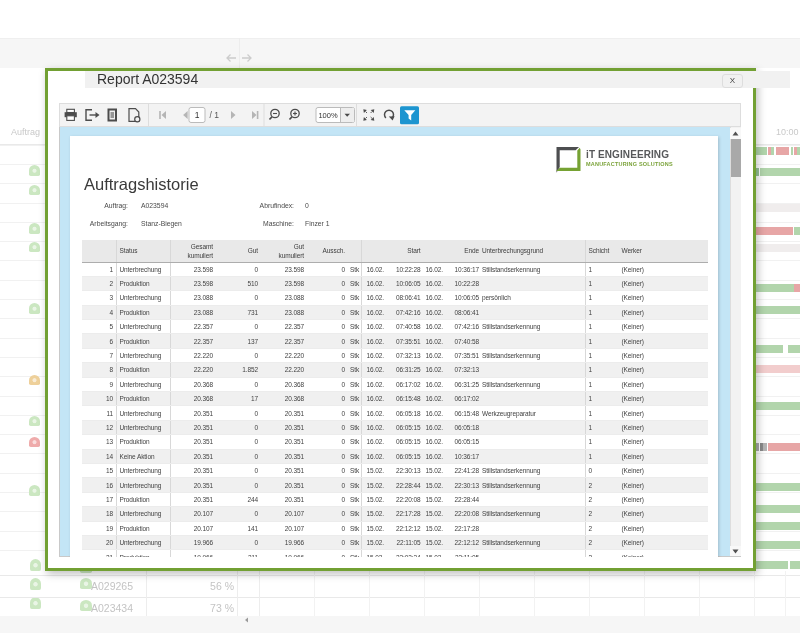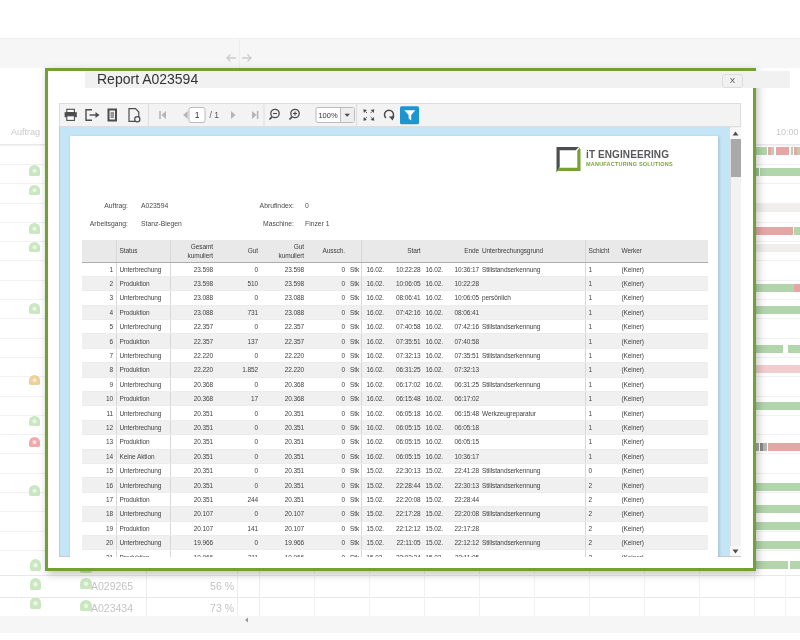--- a/index.html
+++ b/index.html
@@ -272,20 +272,21 @@
   <div class="abs" style="left:48px; top:557px; width:705px; height:11px; background:#fff; z-index:5;"></div>
   <div class="abs" style="left:730px; top:556px; width:11px; height:1px; background:#c9c9c9; z-index:6;"></div>
 
   <svg class="abs" style="left:554px; top:145px;" width="30" height="30" viewBox="0 0 30 30">
     <path d="M2.5,27.8 L2.5,2 L25,2 L21.7,5.3 L5.7,5.3 L5.7,22.0 Z" fill="#4d4e50"></path>
     <path d="M25.8,2.8 L26.5,4.5 L26.5,26 L2,26 L5.8,22.7 L23.3,22.7 L23.3,5.6 Z" fill="#76a233"></path>
   </svg>
   <div class="abs" style="left:586px; top:149px; font-size:10px; font-weight:bold; color:#57585a; letter-spacing:0.1px;">iT ENGINEERING</div>
   <div class="abs" style="left:586px; top:161px; font-size:5.5px; font-weight:bold; color:#7ba33a; letter-spacing:0.2px;">MANUFACTURING SOLUTIONS</div>
 
+  <div class="abs" id="doctitle">Auftragshistorie</div>
   <div class="abs meta metalabel" style="left:68px; top:202px; width:60px;">Auftrag:</div>
   <div class="abs meta" style="left:141px; top:202px;">A023594</div>
   <div class="abs meta metalabel" style="left:234px; top:202px; width:60px;">Abrufindex:</div>
   <div class="abs meta" style="left:305px; top:202px;">0</div>
   <div class="abs meta metalabel" style="left:68px; top:220px; width:60px;">Arbeitsgang:</div>
   <div class="abs meta" style="left:141px; top:220px;">Stanz-Biegen</div>
   <div class="abs meta metalabel" style="left:234px; top:220px; width:60px;">Maschine:</div>
   <div class="abs meta" style="left:305px; top:220px;">Finzer 1</div>
 
   <table class="abs" id="rpt">

